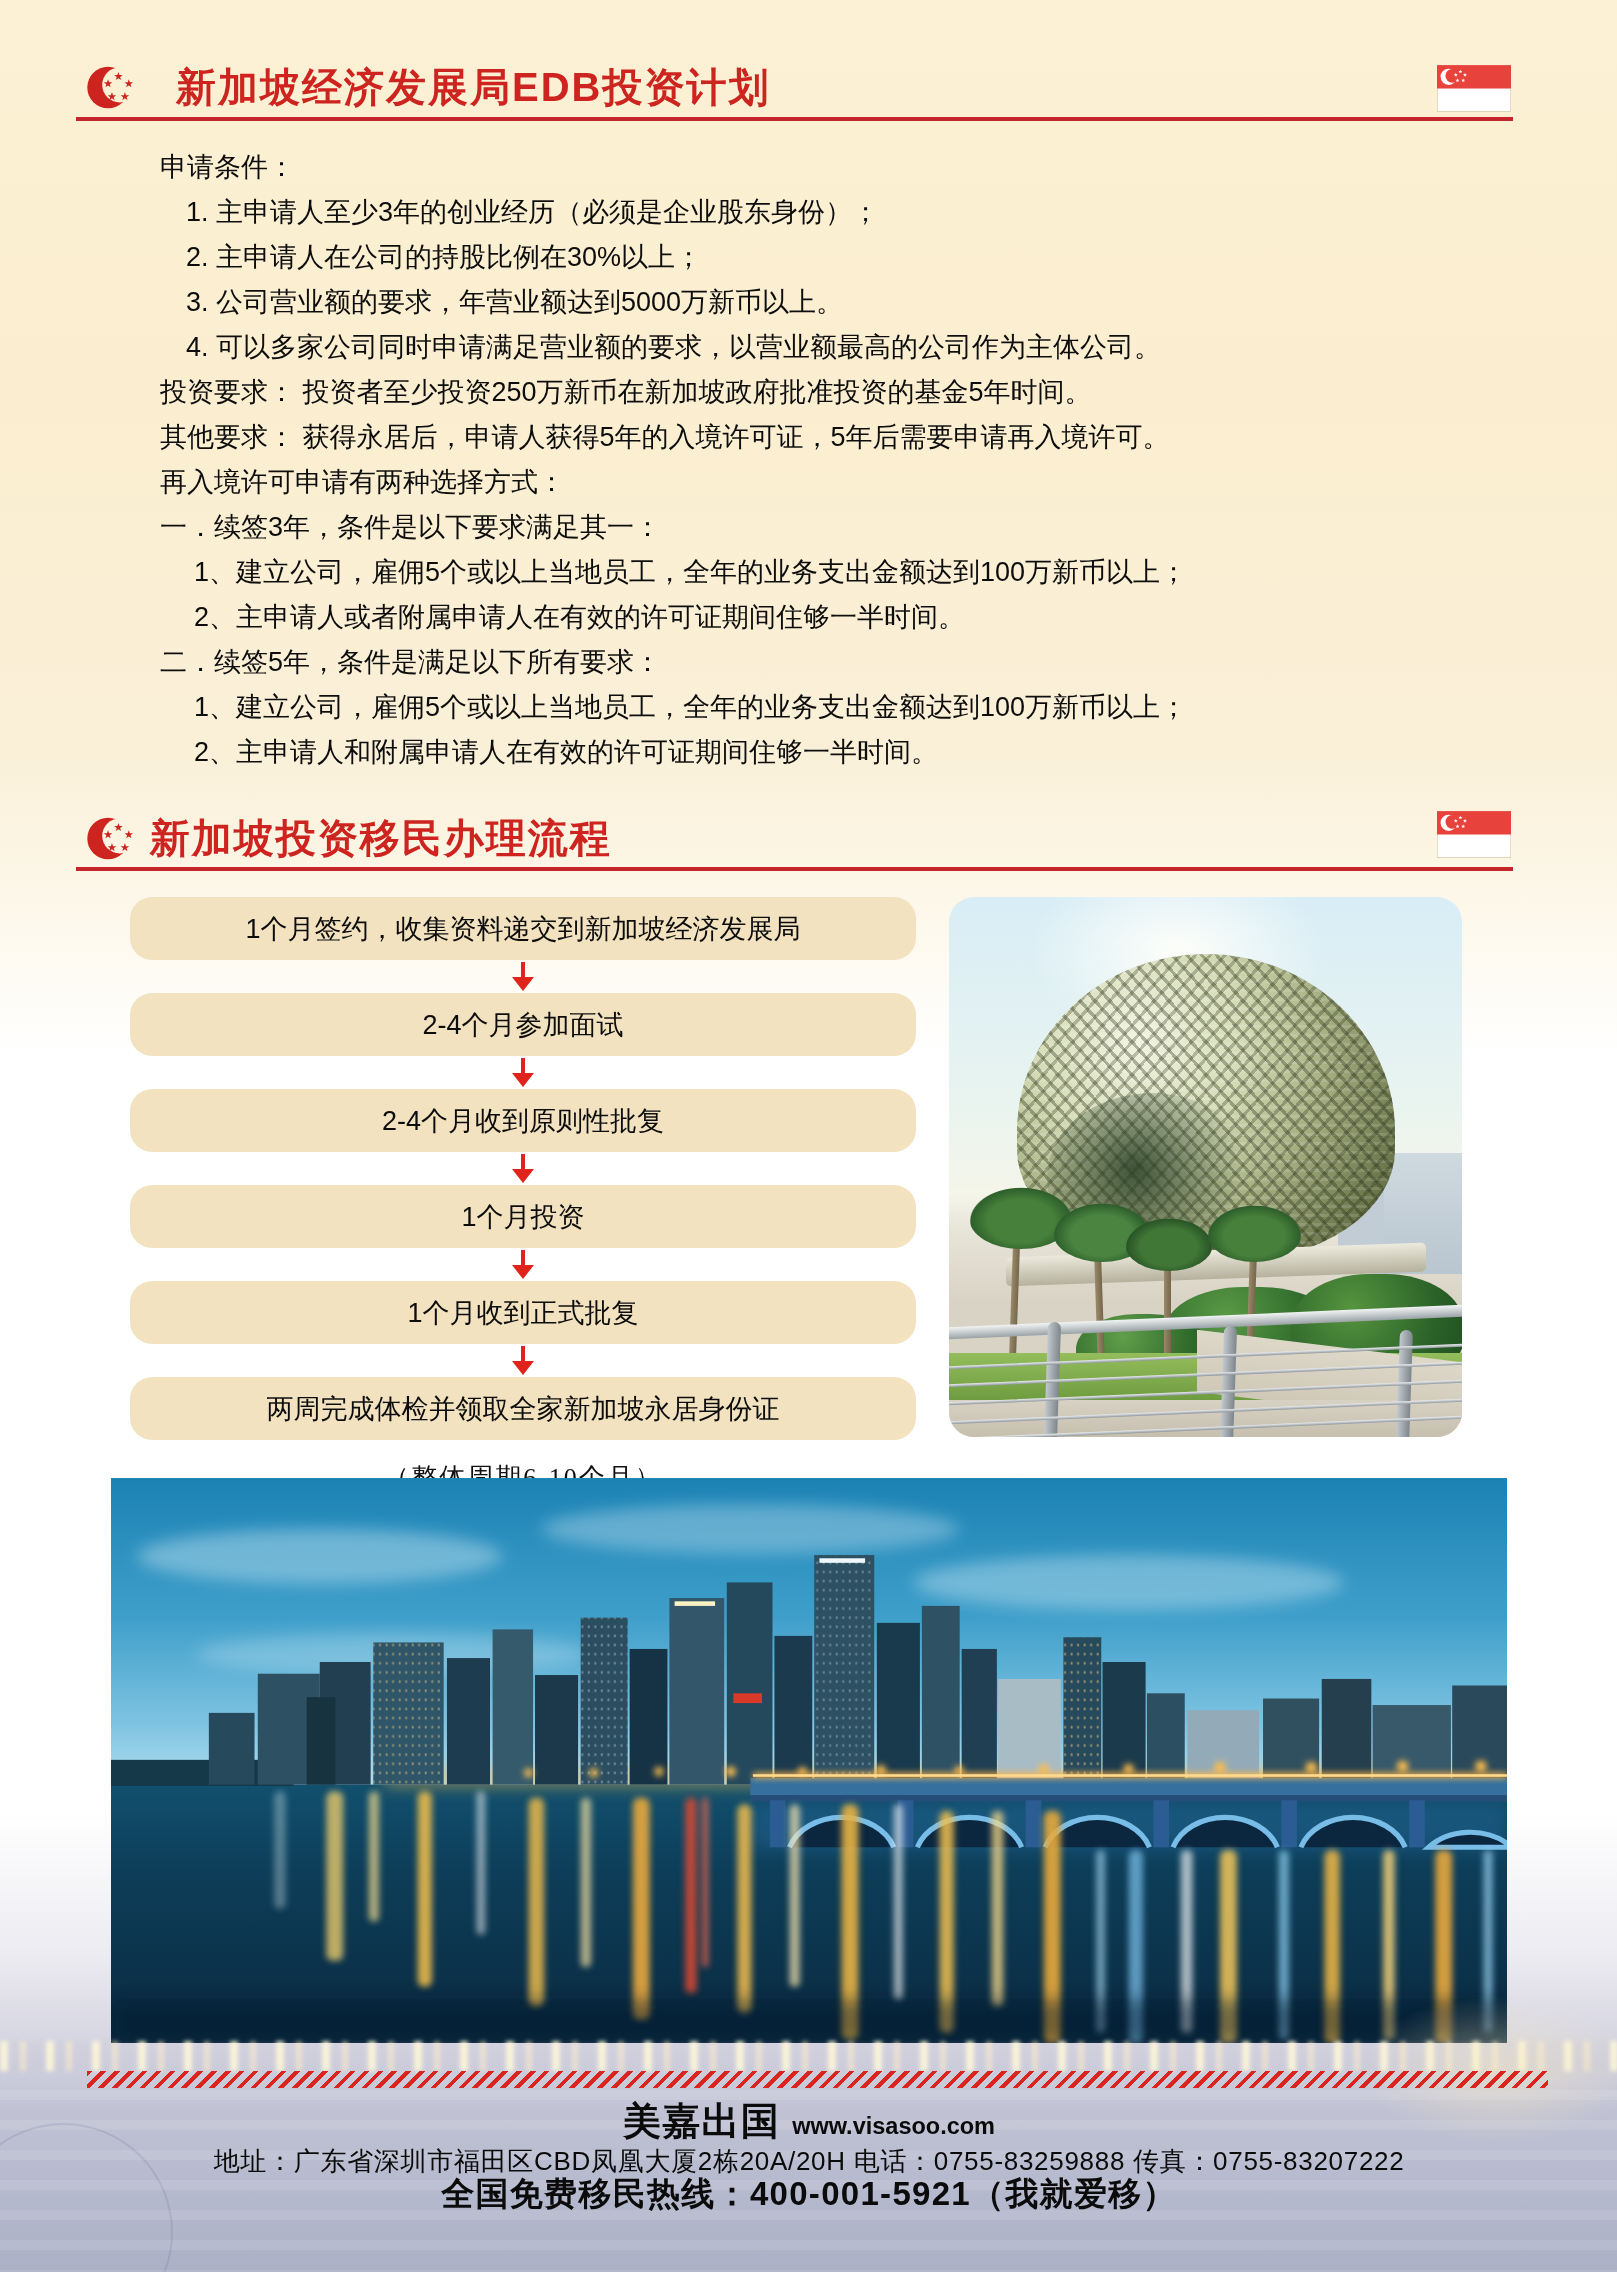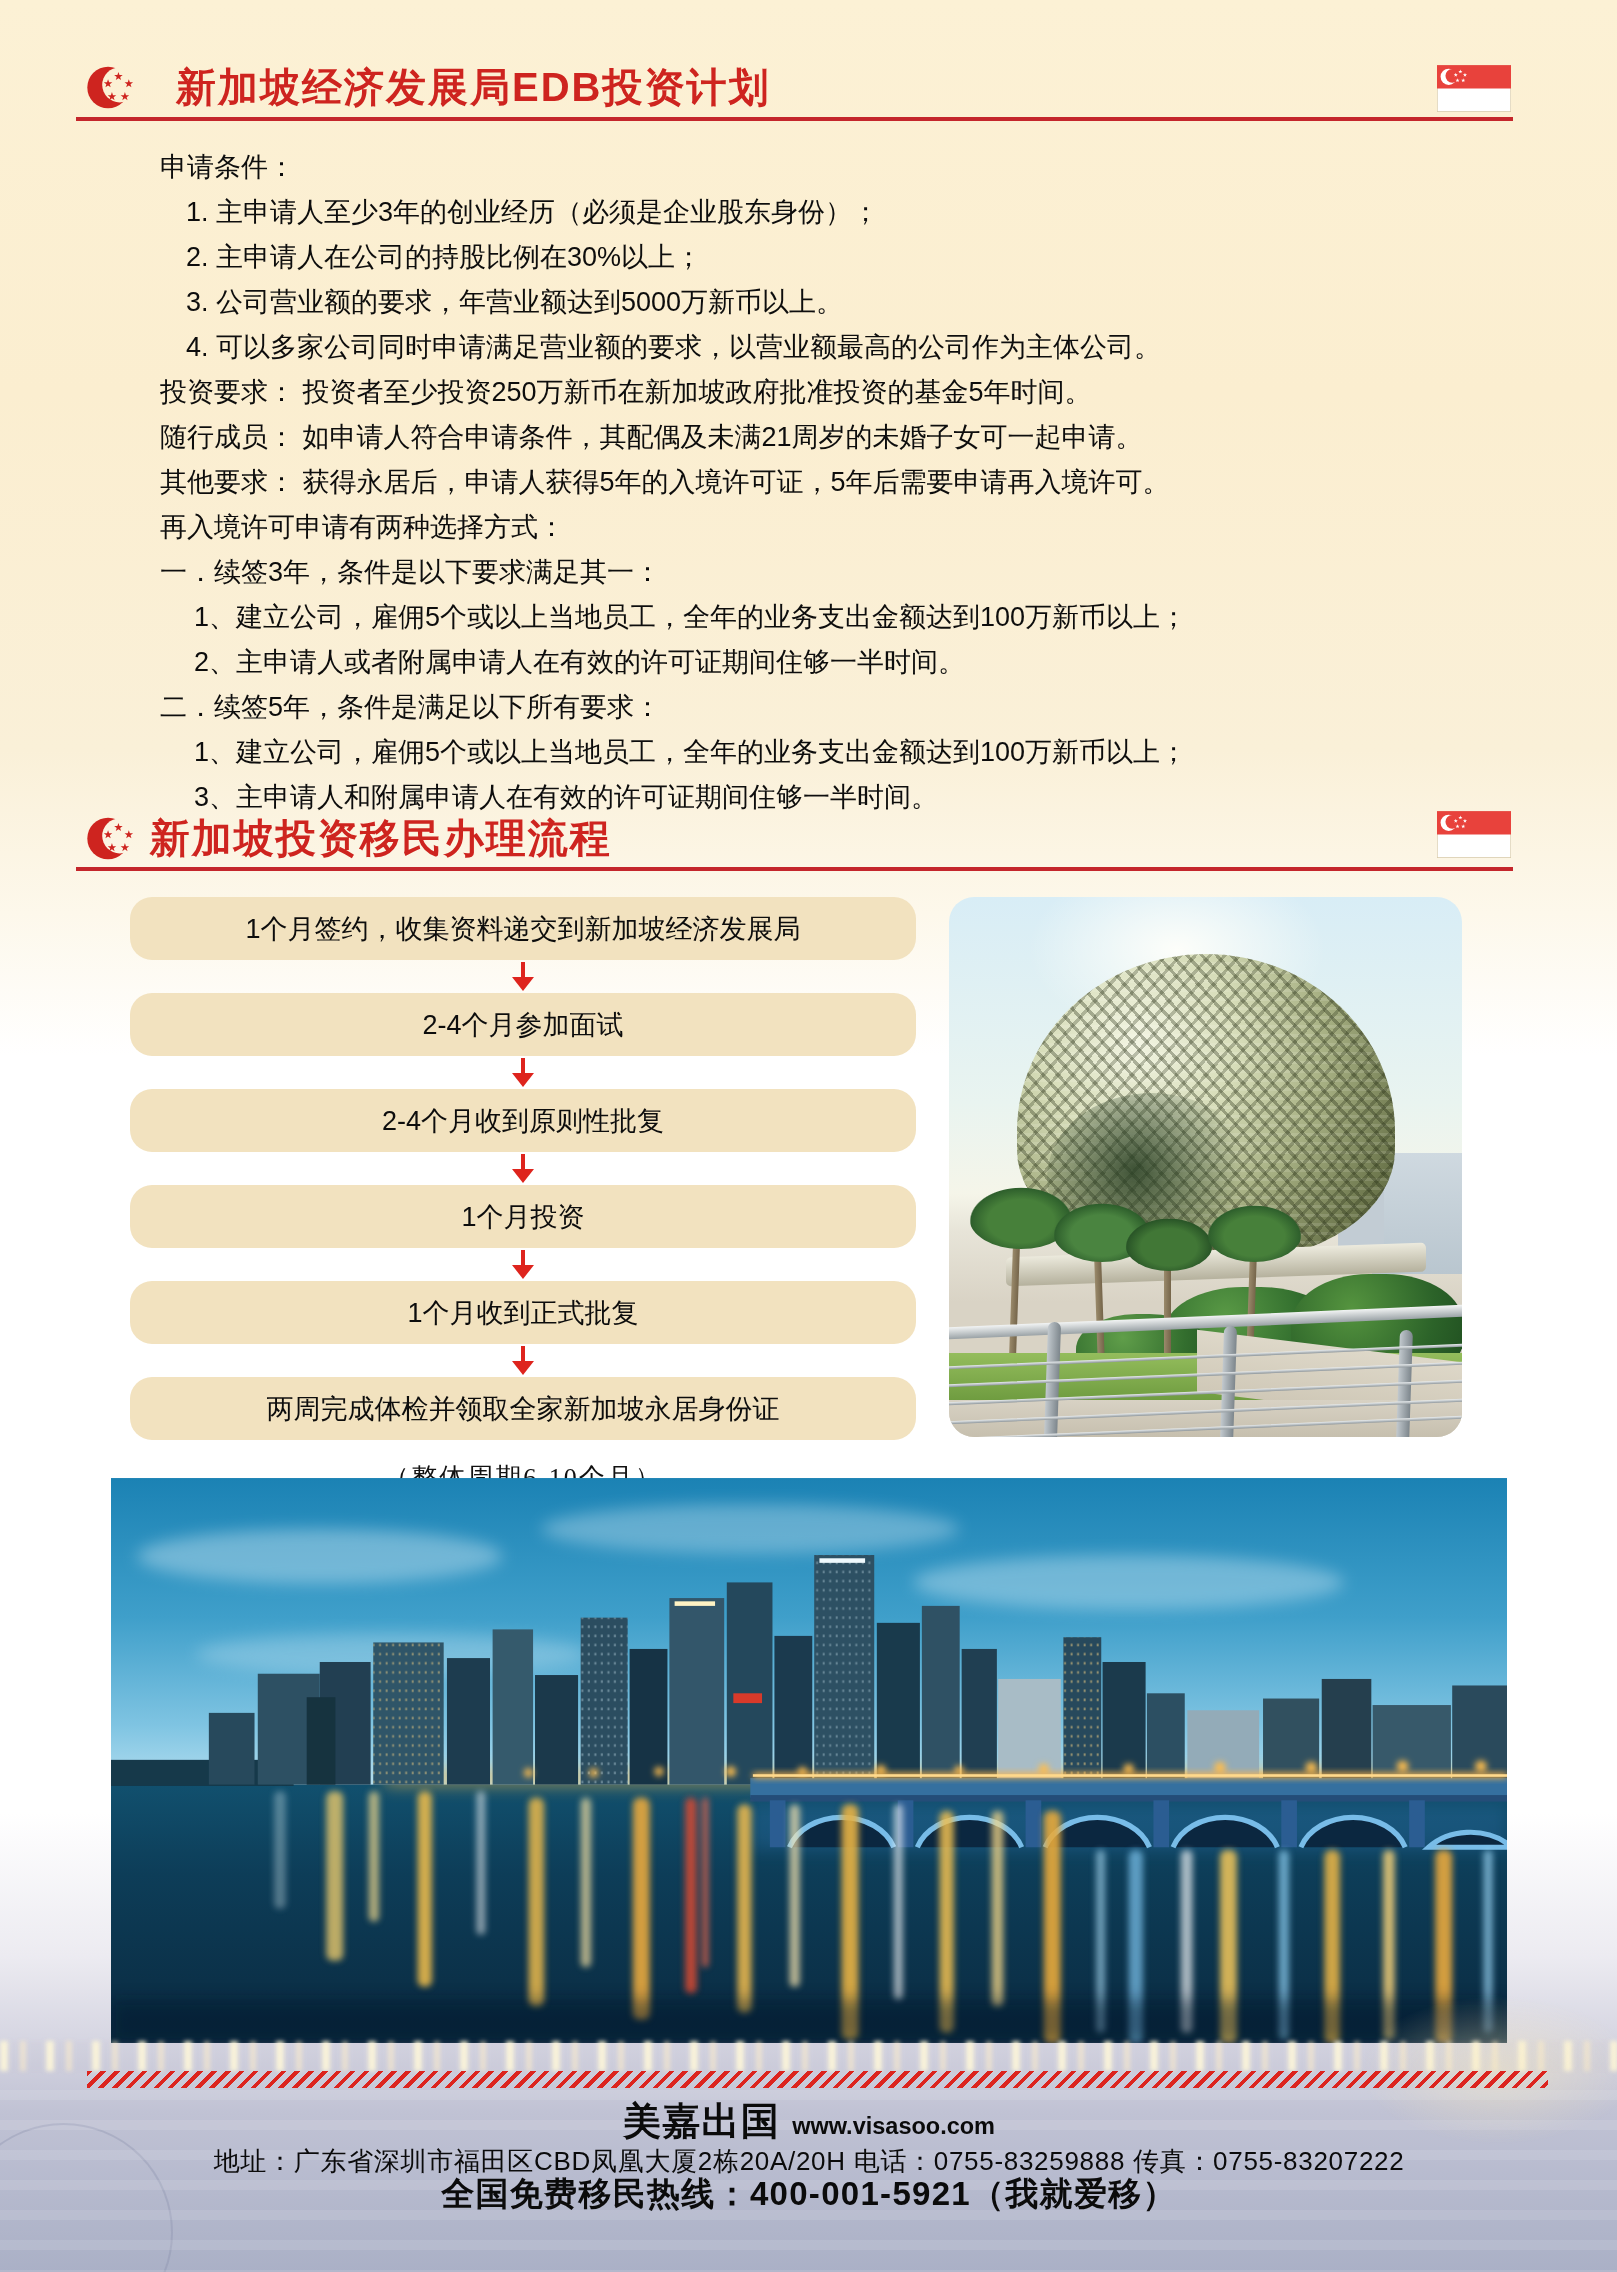--- a/index.html
+++ b/index.html
@@ -132,29 +132,28 @@
   </svg>
   <div class="rule" style="top:117px;"></div>
 
   <div id="body1">
     <div class="ln">申请条件：</div>
     <div class="ln ln-b">1. 主申请人至少3年的创业经历（必须是企业股东身份）；</div>
     <div class="ln ln-b">2. 主申请人在公司的持股比例在30%以上；</div>
     <div class="ln ln-b">3. 公司营业额的要求，年营业额达到5000万新币以上。</div>
     <div class="ln ln-b">4. 可以多家公司同时申请满足营业额的要求，以营业额最高的公司作为主体公司。</div>
     <div class="ln">投资要求：  投资者至少投资250万新币在新加坡政府批准投资的基金5年时间。</div>
-    <div class="ln">随行成员：  如申请人符合申请条件，其配偶及未满21周岁的未婚子女可一起申请。</div>
     <div class="ln">其他要求：  获得永居后，申请人获得5年的入境许可证，5年后需要申请再入境许可。</div>
     <div class="ln">再入境许可申请有两种选择方式：</div>
     <div class="ln">一．续签3年，条件是以下要求满足其一：</div>
     <div class="ln ln-c">1、建立公司，雇佣5个或以上当地员工，全年的业务支出金额达到100万新币以上；</div>
     <div class="ln ln-c">2、主申请人或者附属申请人在有效的许可证期间住够一半时间。</div>
     <div class="ln">二．续签5年，条件是满足以下所有要求：</div>
     <div class="ln ln-c">1、建立公司，雇佣5个或以上当地员工，全年的业务支出金额达到100万新币以上；</div>
-    <div class="ln ln-c">3、主申请人和附属申请人在有效的许可证期间住够一半时间。</div>
+    <div class="ln ln-c">2、主申请人和附属申请人在有效的许可证期间住够一半时间。</div>
   </div>
 
   <div class="sec-header" style="top:811px;">
     <svg width="48" height="55" viewBox="0 0 74 84">
       <defs>
           <mask id="cresB">
             <rect x="0" y="0" width="74" height="84" fill="#fff"></rect>
             <circle cx="52" cy="38" r="27" fill="#000"></circle>
           </mask>
         </defs>

